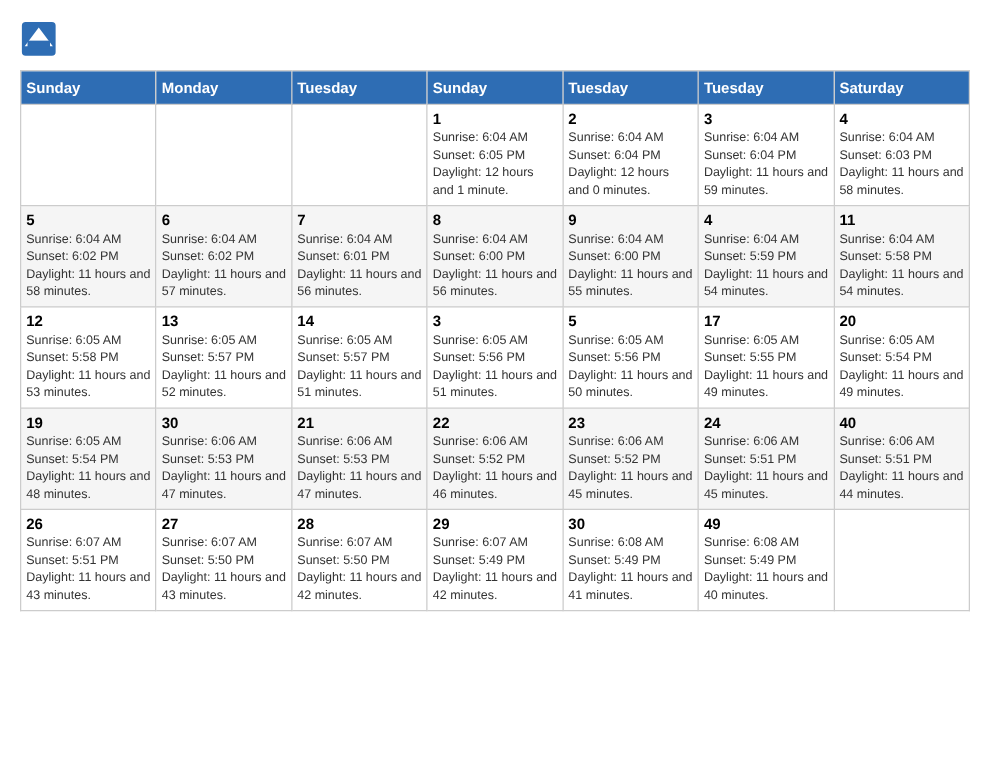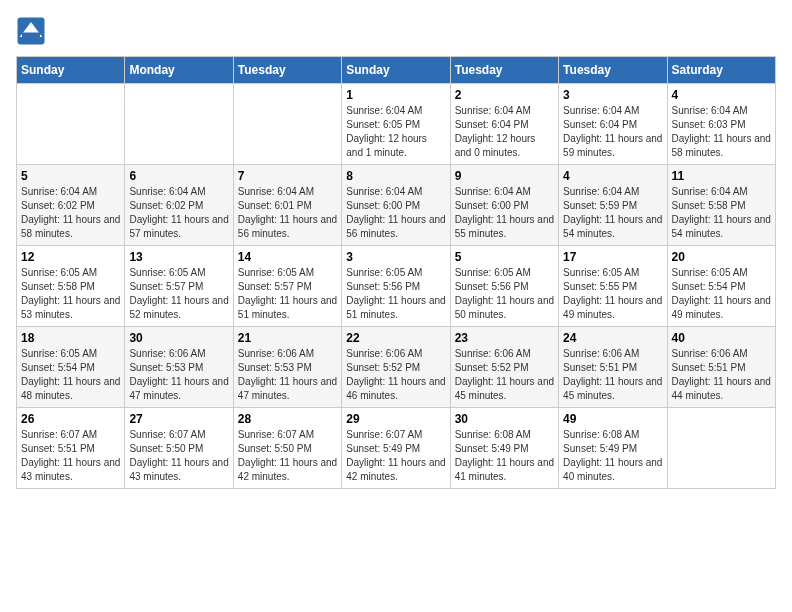--- a/index.html
+++ b/index.html
@@ -196,21 +196,21 @@
           <span class="cell-date">17</span>
           <div class="cell-info">Sunrise: 6:05 AM<br>Sunset: 5:55 PM<br>Daylight: 11 hours and 49 minutes.</div>
         </td>
         <td>
           <span class="cell-date">20</span>
           <div class="cell-info">Sunrise: 6:05 AM<br>Sunset: 5:54 PM<br>Daylight: 11 hours and 49 minutes.</div>
         </td>
       </tr>
       <tr>
         <td>
-          <span class="cell-date">18</span>
+          <span class="cell-date">19</span>
           <div class="cell-info">Sunrise: 6:05 AM<br>Sunset: 5:54 PM<br>Daylight: 11 hours and 48 minutes.</div>
         </td>
         <td>
           <span class="cell-date">30</span>
           <div class="cell-info">Sunrise: 6:06 AM<br>Sunset: 5:53 PM<br>Daylight: 11 hours and 47 minutes.</div>
         </td>
         <td>
           <span class="cell-date">21</span>
           <div class="cell-info">Sunrise: 6:06 AM<br>Sunset: 5:53 PM<br>Daylight: 11 hours and 47 minutes.</div>
         </td>

